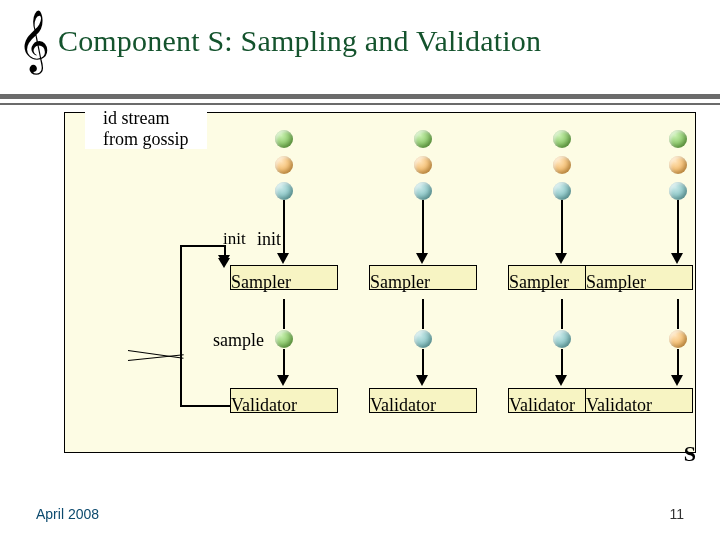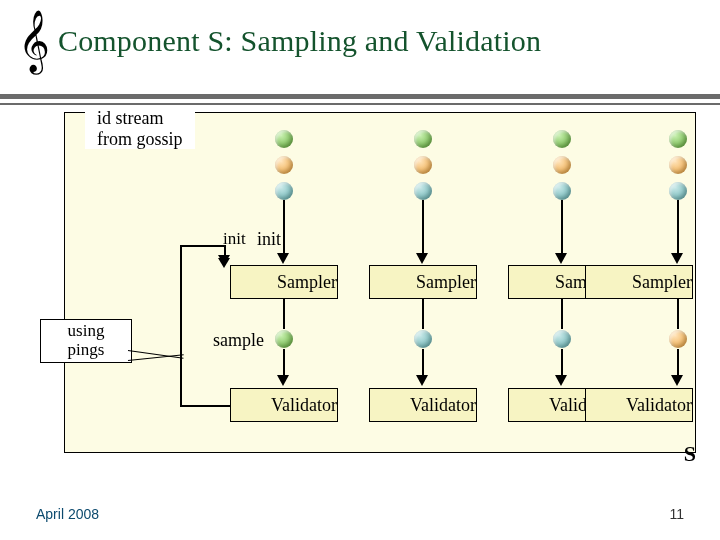--- a/index.html
+++ b/index.html
@@ -4,32 +4,32 @@
 <style>
   * { box-sizing: border-box; margin: 0; padding: 0; }
   html, body { width: 720px; height: 540px; font-family: Georgia, 'Times New Roman', serif; background: #fff; overflow: hidden; }
   .slide { position: relative; width: 720px; height: 540px; }
   .title-row { display: flex; align-items: center; padding: 14px 28px 8px 18px; }
   .title { font-size: 30px; color: #14532d; font-weight: normal; letter-spacing: 0.2px; }
   .hr1 { position: absolute; left: 0; top: 94px; width: 720px; height: 5px; background: #6b6b6b; }
   .hr2 { position: absolute; left: 0; top: 103px; width: 720px; height: 2px; background: #6b6b6b; }
 
   .diagram-box { position: absolute; left: 64px; top: 112px; width: 632px; height: 341px; background: #fdfce4; border: 1px solid #000; }
-  .stream-label { position: absolute; left: 85px; top: 108px; font-size: 18px; line-height: 1.15; background: #fff; padding: 0 12px; }
+  .stream-label { position: absolute; left: 85px; top: 108px; font-size: 18px; line-height: 1.15; background: #fff; padding: 0 18px; }
   .pings-callout { position: absolute; left: 40px; top: 319px; width: 92px; height: 44px; background: #fff; border: 1px solid #000; font-size: 17px; text-align: center; padding-top: 2px; line-height: 1.1; }
   .callout-tail { position: absolute; left: 128px; top: 350px; width: 0; height: 0; }
   .callout-tail:before, .callout-tail:after { content: ""; position: absolute; width: 56px; height: 1px; background: #000; transform-origin: left center; }
   .callout-tail:before { transform: rotate(8deg); }
   .callout-tail:after { top: 10px; transform: rotate(-6deg); }
 
   .init-label { position: absolute; left: 192px; top: 229px; font-size: 17px; margin-left: 31px; }
   .next-label { position: absolute; left: 257px; top: 229px; font-size: 18px; }
   .sample-label { position: absolute; left: 213px; top: 330px; font-size: 18px; }
 
-  .box { position: absolute; background: #f7f4c3; border: 1px solid #000; text-align: right; font-size: 18px; padding-top: 6px; height: 34px; }
+  .box { position: absolute; background: #f7f4c3; border: 1px solid #000; text-align: left; font-size: 18px; padding-top: 6px; height: 25px; }
   .sampler { top: 265px; width: 108px; }
   .validator { top: 388px; width: 108px; }
   .c0 { left: 230px; }
   .c1 { left: 369px; }
   .c2 { left: 508px; }
   .c3 { left: 585px; }
 
   
   .ball { position: absolute; width: 18px; height: 18px; border-radius: 50%; box-shadow: inset -2px -2px 4px rgba(0,0,0,0.25), inset 2px 2px 3px rgba(255,255,255,0.6); }
   .g { background: radial-gradient(circle at 35% 30%, #c8f0b0, #7bbd56 70%); }
@@ -130,21 +130,19 @@
   <div class="box validator c3">Validator</div>
 
   <div class="elbow-h" style="left:180px; top:405px; width:50px;"></div>
   <div class="elbow-v" style="left:180px; top:245px; height:161px;"></div>
   <div class="elbow-h" style="left:180px; top:245px; width:44px;"></div>
   <div class="elbow-v" style="left:224px; top:245px; height:14px;"></div>
 
   <div style="position:absolute; left:218px; top:255px; width:0; height:0; border-left:6px solid transparent; border-right:6px solid transparent; border-top:0; border-bottom:10px solid #000; transform: rotate(180deg);"></div>
   <div style="position:absolute; left:218px; top:258px; width:0; height:0; border-left:6px solid transparent; border-right:6px solid transparent; border-top:10px solid #000;"></div>
 
-  <div class="pings-callout" style="white-space:pre-line;">using
-pings</div>
   <div class="callout-tail"></div>
 
   <div class="s-corner">S</div>
 
   <div class="footer-date">April 2008</div>
   <div class="footer-page">11</div>
 </div>
 
 </body></html>

